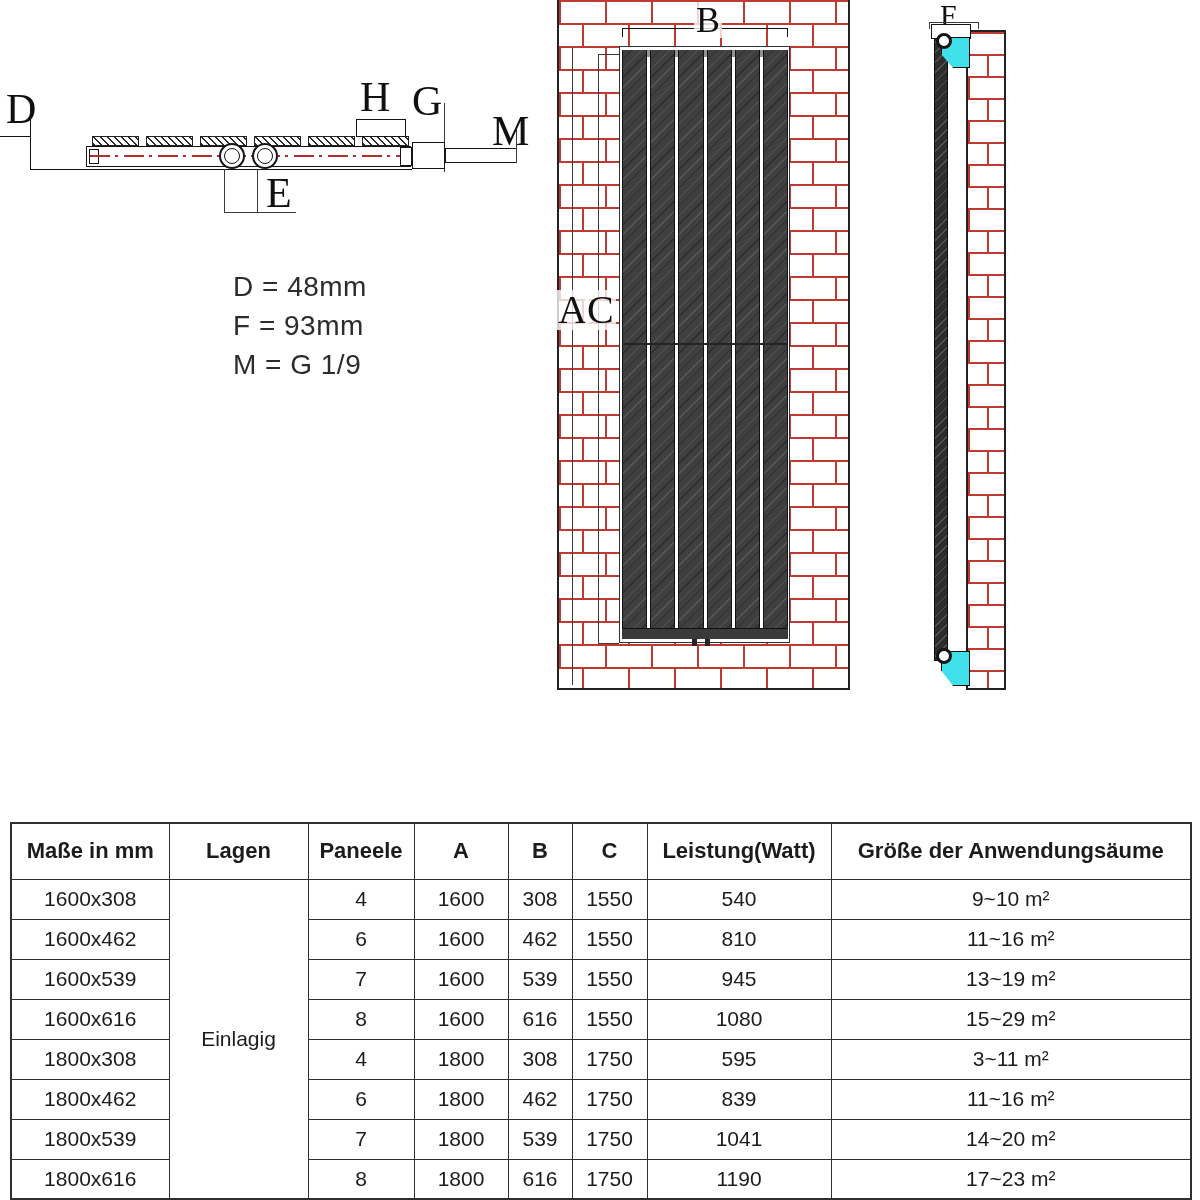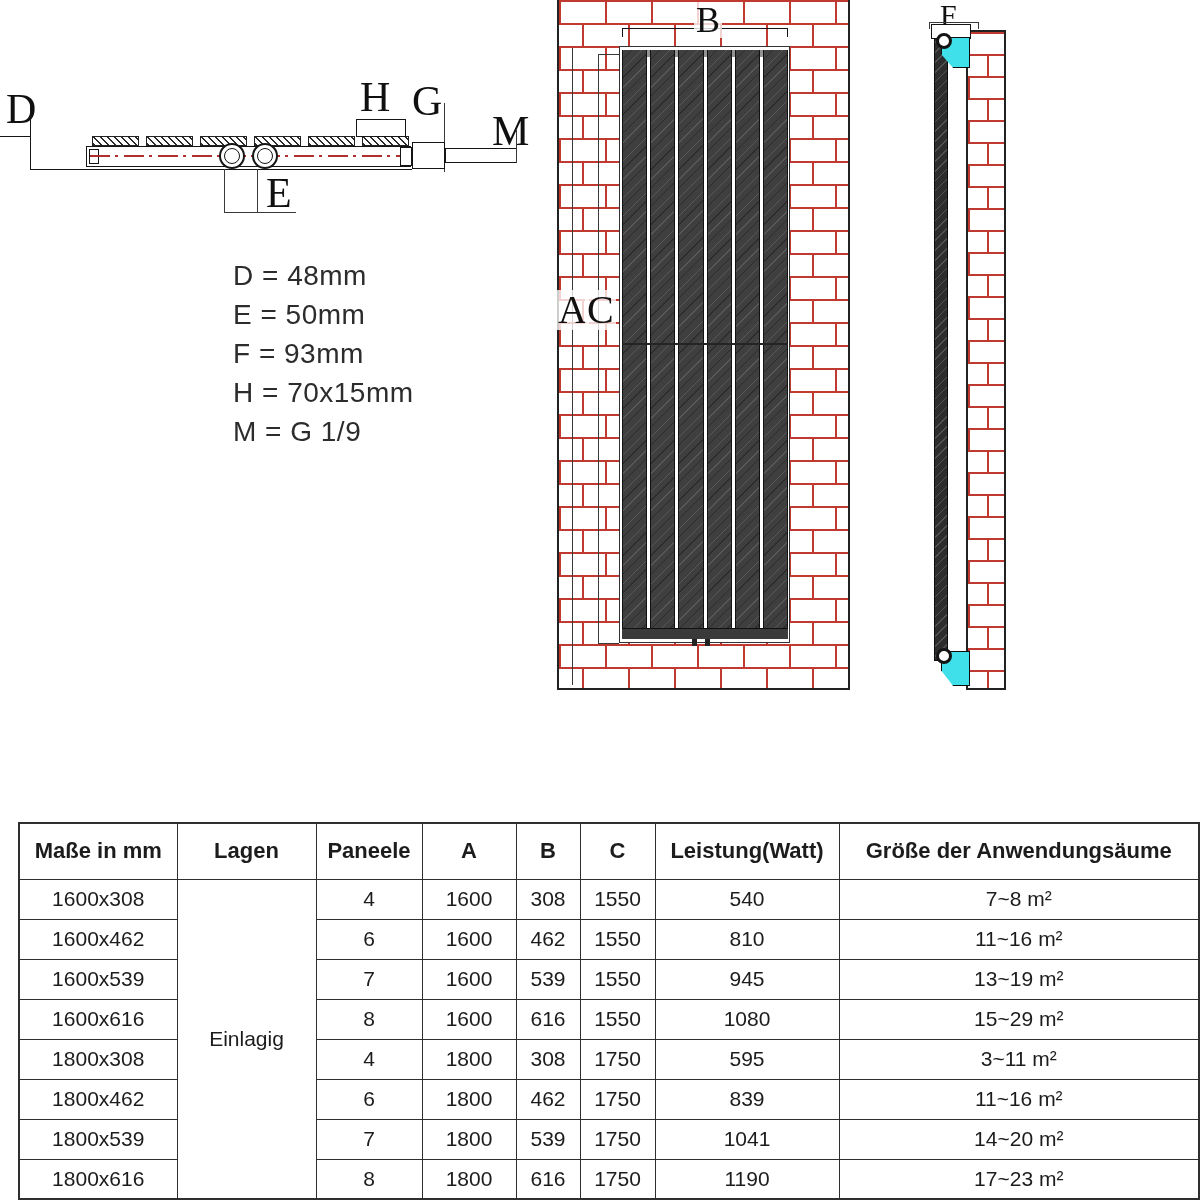--- a/index.html
+++ b/index.html
@@ -118,25 +118,23 @@
     <div class="abs vl-thin" style="left:444px;top:103px;height:69px;"></div>
 
     <div class="abs box" style="left:400px;top:147px;width:12px;height:19px;"></div>
     <div class="abs box" style="left:412px;top:142px;width:33px;height:27px;"></div>
     <div class="abs box" style="left:445px;top:148px;width:72px;height:15px;"></div>
 
     <div class="abs serif-label" style="left:492px;top:110px;font-size:42px;">M</div>
     <div class="abs vl-thin" style="left:516px;top:130px;height:33px;"></div>
   </div>
 
-  <div class="abs legend" style="left:233px;top:256px;">
+  <div class="abs legend" style="left:233px;top:267px;">
     <div>D = 48mm</div>
-    <div>E = 50mm</div>
     <div>F = 93mm</div>
-    <div>H = 70x15mm</div>
     <div>M = G 1/9</div>
   </div>
 
   <div class="abs brick-big wall-border" style="left:557px;top:0;width:293px;height:690px;"></div>
 
   <div class="abs" style="left:619px;top:46px;width:171px;height:597px;border:1px solid #333;background:#fff;"></div>
 
   <div class="abs radiator" style="left:622px;top:50px;width:166px;height:589px;">
     <div class="header-strip"></div>
     <div class="panel-row">
@@ -175,21 +173,21 @@
   <div class="abs hl-thin" style="left:929px;top:22px;width:50px;"></div>
   <div class="abs vl-thin" style="left:929px;top:22px;height:7px;"></div>
   <div class="abs vl-thin" style="left:978px;top:22px;height:7px;"></div>
 
   <div class="abs bracket" style="left:941px;top:37px;width:29px;height:31px;"></div>
   <div class="abs pin" style="left:936px;top:33px;"></div>
 
   <div class="abs bracket" style="left:941px;top:651px;width:29px;height:35px;"></div>
   <div class="abs pin" style="left:936px;top:648px;"></div>
 
-  <table class="abs spec-table" style="left:18px;top:822px;">
+  <table class="abs spec-table" style="left:10px;top:822px;">
     <colgroup>
       <col style="width:158px">
         <col style="width:139px">
         <col style="width:106px">
         <col style="width:94px">
       <col style="width:64px">
         <col style="width:75px">
         <col style="width:184px">
         <col style="width:360px">
     </colgroup>
@@ -207,21 +205,21 @@
     </thead>
     <tbody>
         <tr>
           <td>1600x308</td>
           <td rowspan="8">Einlagig</td>
           <td>4</td>
           <td>1600</td>
           <td>308</td>
           <td>1550</td>
           <td>540</td>
-          <td>7~8 m²</td>
+          <td>9~10 m²</td>
         </tr>
         <tr>
           <td>1600x462</td>
           <td>6</td>
           <td>1600</td>
           <td>462</td>
           <td>1550</td>
           <td>810</td>
           <td>11~16 m²</td>
         </tr>

